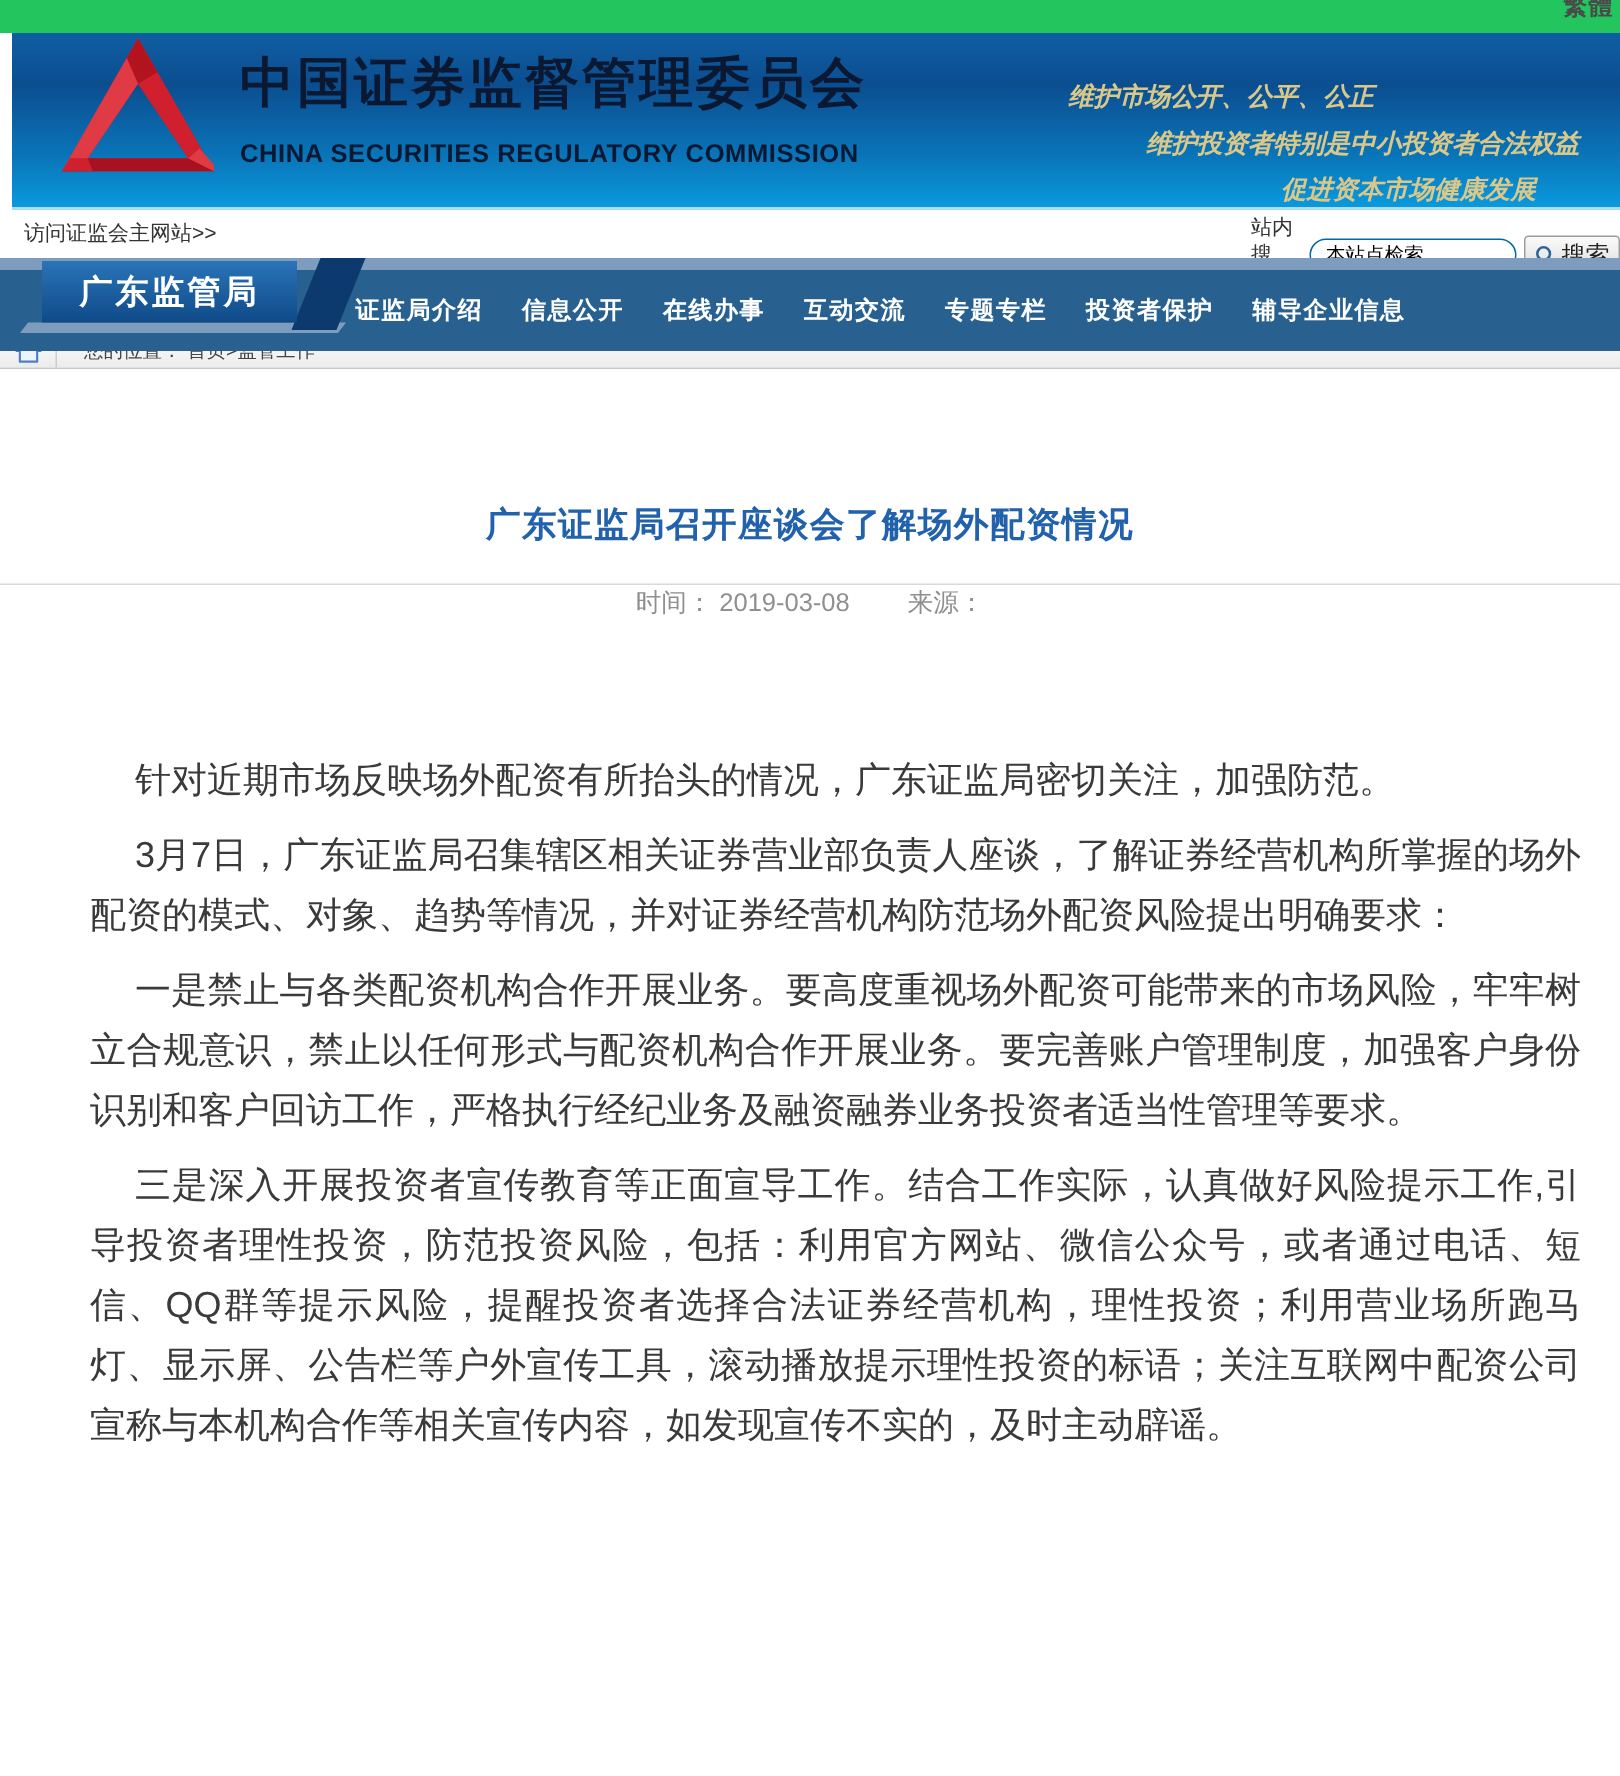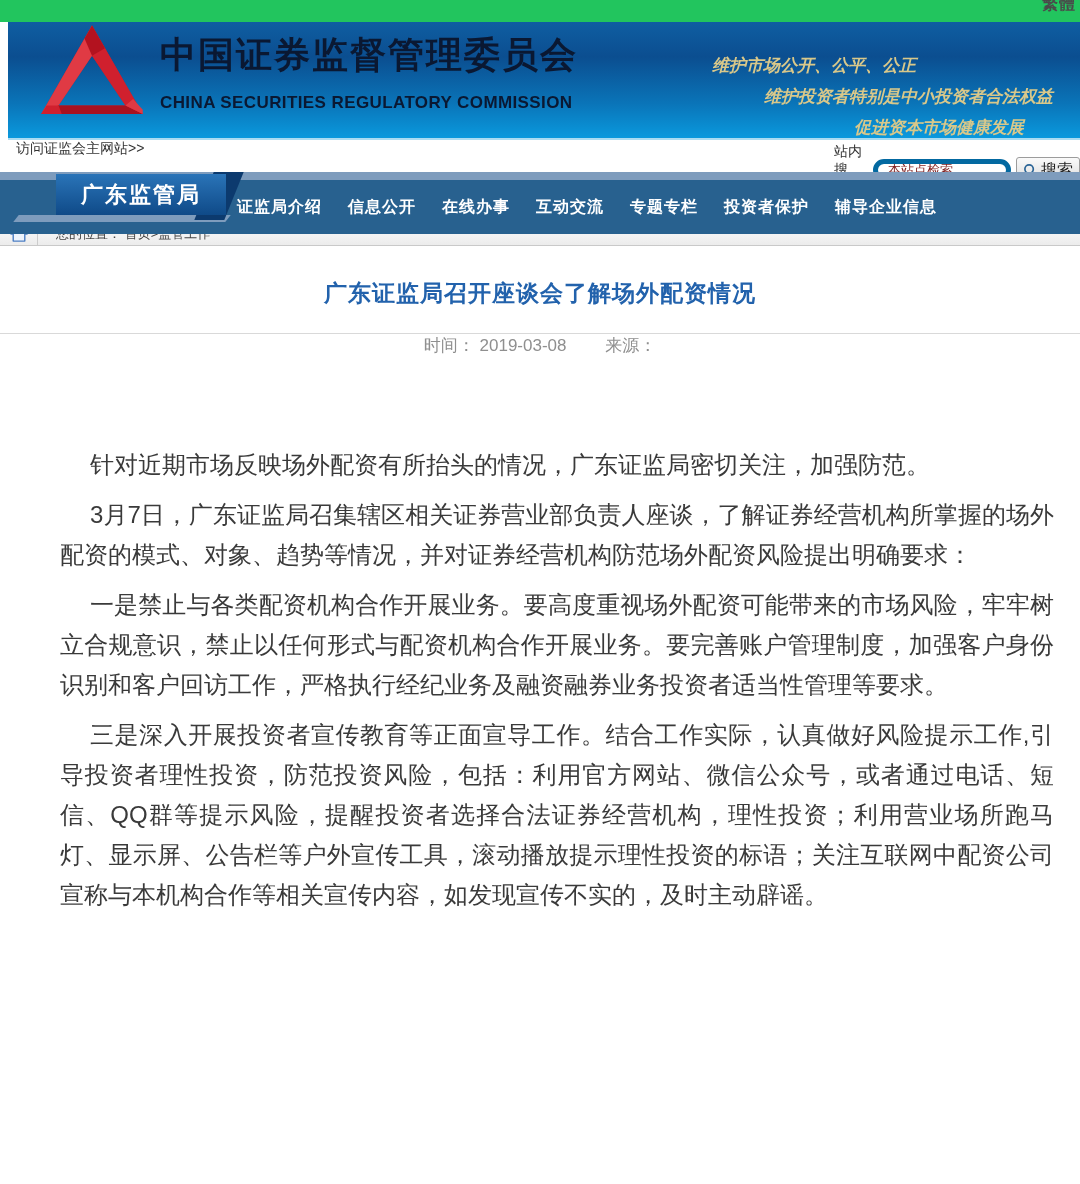--- a/index.html
+++ b/index.html
@@ -21,58 +21,58 @@
   .org-cn { font-size:36px; font-weight:bold; letter-spacing:2px; }
   .org-en { font-size:17px; font-weight:bold; letter-spacing:0.4px; margin-top:13px; }
   .slogans { position:absolute; left:700px; top:28px; width:380px;
              font-family:"DejaVu Serif", serif; font-style:italic; font-weight:bold;
              color:#d9c88a; font-size:17px; line-height:31px; }
   .slogan-1 { margin-left:4px; }
   .slogan-2 { margin-left:56px; }
   .slogan-3 { margin-left:146px; }
 
   
-  .utility { position:relative; height:32px; background:#fff; display:flex; 
+  .utility { position:relative; height:32px; background:#fff; display:flex; align-items:center;
              font-size:14px; color:#333; }
   .visit-link { margin-left:16px; cursor:pointer; }
   .search-area { position:absolute; left:834px; top:3px; display:flex; align-items:center; }
   .search-label { font-size:14px; color:#333; }
-  .search-input { width:138px; height:22px; border:5px solid #0369a1; border-radius:11px;
-                  font-size:13px; padding:0 10px; color:#7f1d1d; outline:none;
+  .search-input { width:138px; height:22px; border:1px solid #0369a1; border-radius:11px;
+                  font-size:13px; padding:0 10px; color:#000000; outline:none;
                   font-family:"Liberation Sans",sans-serif; }
   .search-btn { display:flex; align-items:center; margin-left:5px; height:26px; padding:0 6px;
                 background:linear-gradient(#fafafa,#dcdcdc); border:1px solid #9c9c9c;
                 border-radius:3px; font-size:16px; color:#222; white-space:nowrap; cursor:pointer; }
   .search-btn svg { margin-right:3px; }
 
   
   .nav { position:relative; height:50px; }
   .nav-topstrip { height:8px; background:#7e9cbd; }
   .nav-bar { height:54px; background:#28618f; display:flex; align-items:center;
              padding-left:237px; gap:26px; }
   .nav-item { color:#fff; font-size:16px; font-weight:bold; letter-spacing:1px; cursor:pointer; }
   .ribbon { position:absolute; left:28px; top:2px; width:170px; height:41px;
             background:linear-gradient(180deg,#2a74b8,#0f4a88);
             display:flex; align-items:center; justify-content:center;
-            color:#fff; font-size:22px; font-weight:bold; letter-spacing:2px; z-index:2;margin-left:28px; }
+            color:#fff; font-size:22px; font-weight:bold; letter-spacing:2px; z-index:2; }
   .ribbon-edge { position:absolute; left:204px; top:0px; width:30px; height:48px;
                  background:#0c3a6e; transform:skewX(-22deg); z-index:1; }
   .ribbon-under { position:absolute; left:16px; top:43px; width:212px; height:7px;
                   background:#7e9cbd; transform:skewX(-38deg); z-index:0; }
 
   
   .breadcrumb { height:24px; background:linear-gradient(#fdfdfd,#ececec);
                 border-bottom:1px solid #c9c9c9; display:flex; align-items:center;
                 font-size:13px; color:#444; }
   .home-box { width:38px; height:100%; border-right:1px solid #cccccc;
               display:flex; align-items:center; justify-content:center; cursor:pointer; }
   .crumb-text { margin-left:18px; }
 
   
-  .article { padding-top:32px; }
+  .article { padding-top:88px; }
   .article-title { text-align:center; color:#2262ac; font-size:23px; font-weight:bold;
                    letter-spacing:1px; }
   .article-rule { border:none; border-top:1px solid #d9d9d9; margin-top:24px; }
   .article-meta { text-align:center; color:#8f8f8f; font-size:17px; }
   .meta-time-value { margin-right:34px; }
   .article-body { margin-top:88px; padding:0 26px 30px 60px; color:#3a3a3a;
                   font-size:24px; line-height:40px; text-align:justify; }
   .article-body p { text-indent:30px; margin-bottom:10px; }
 </style>
 </head>

